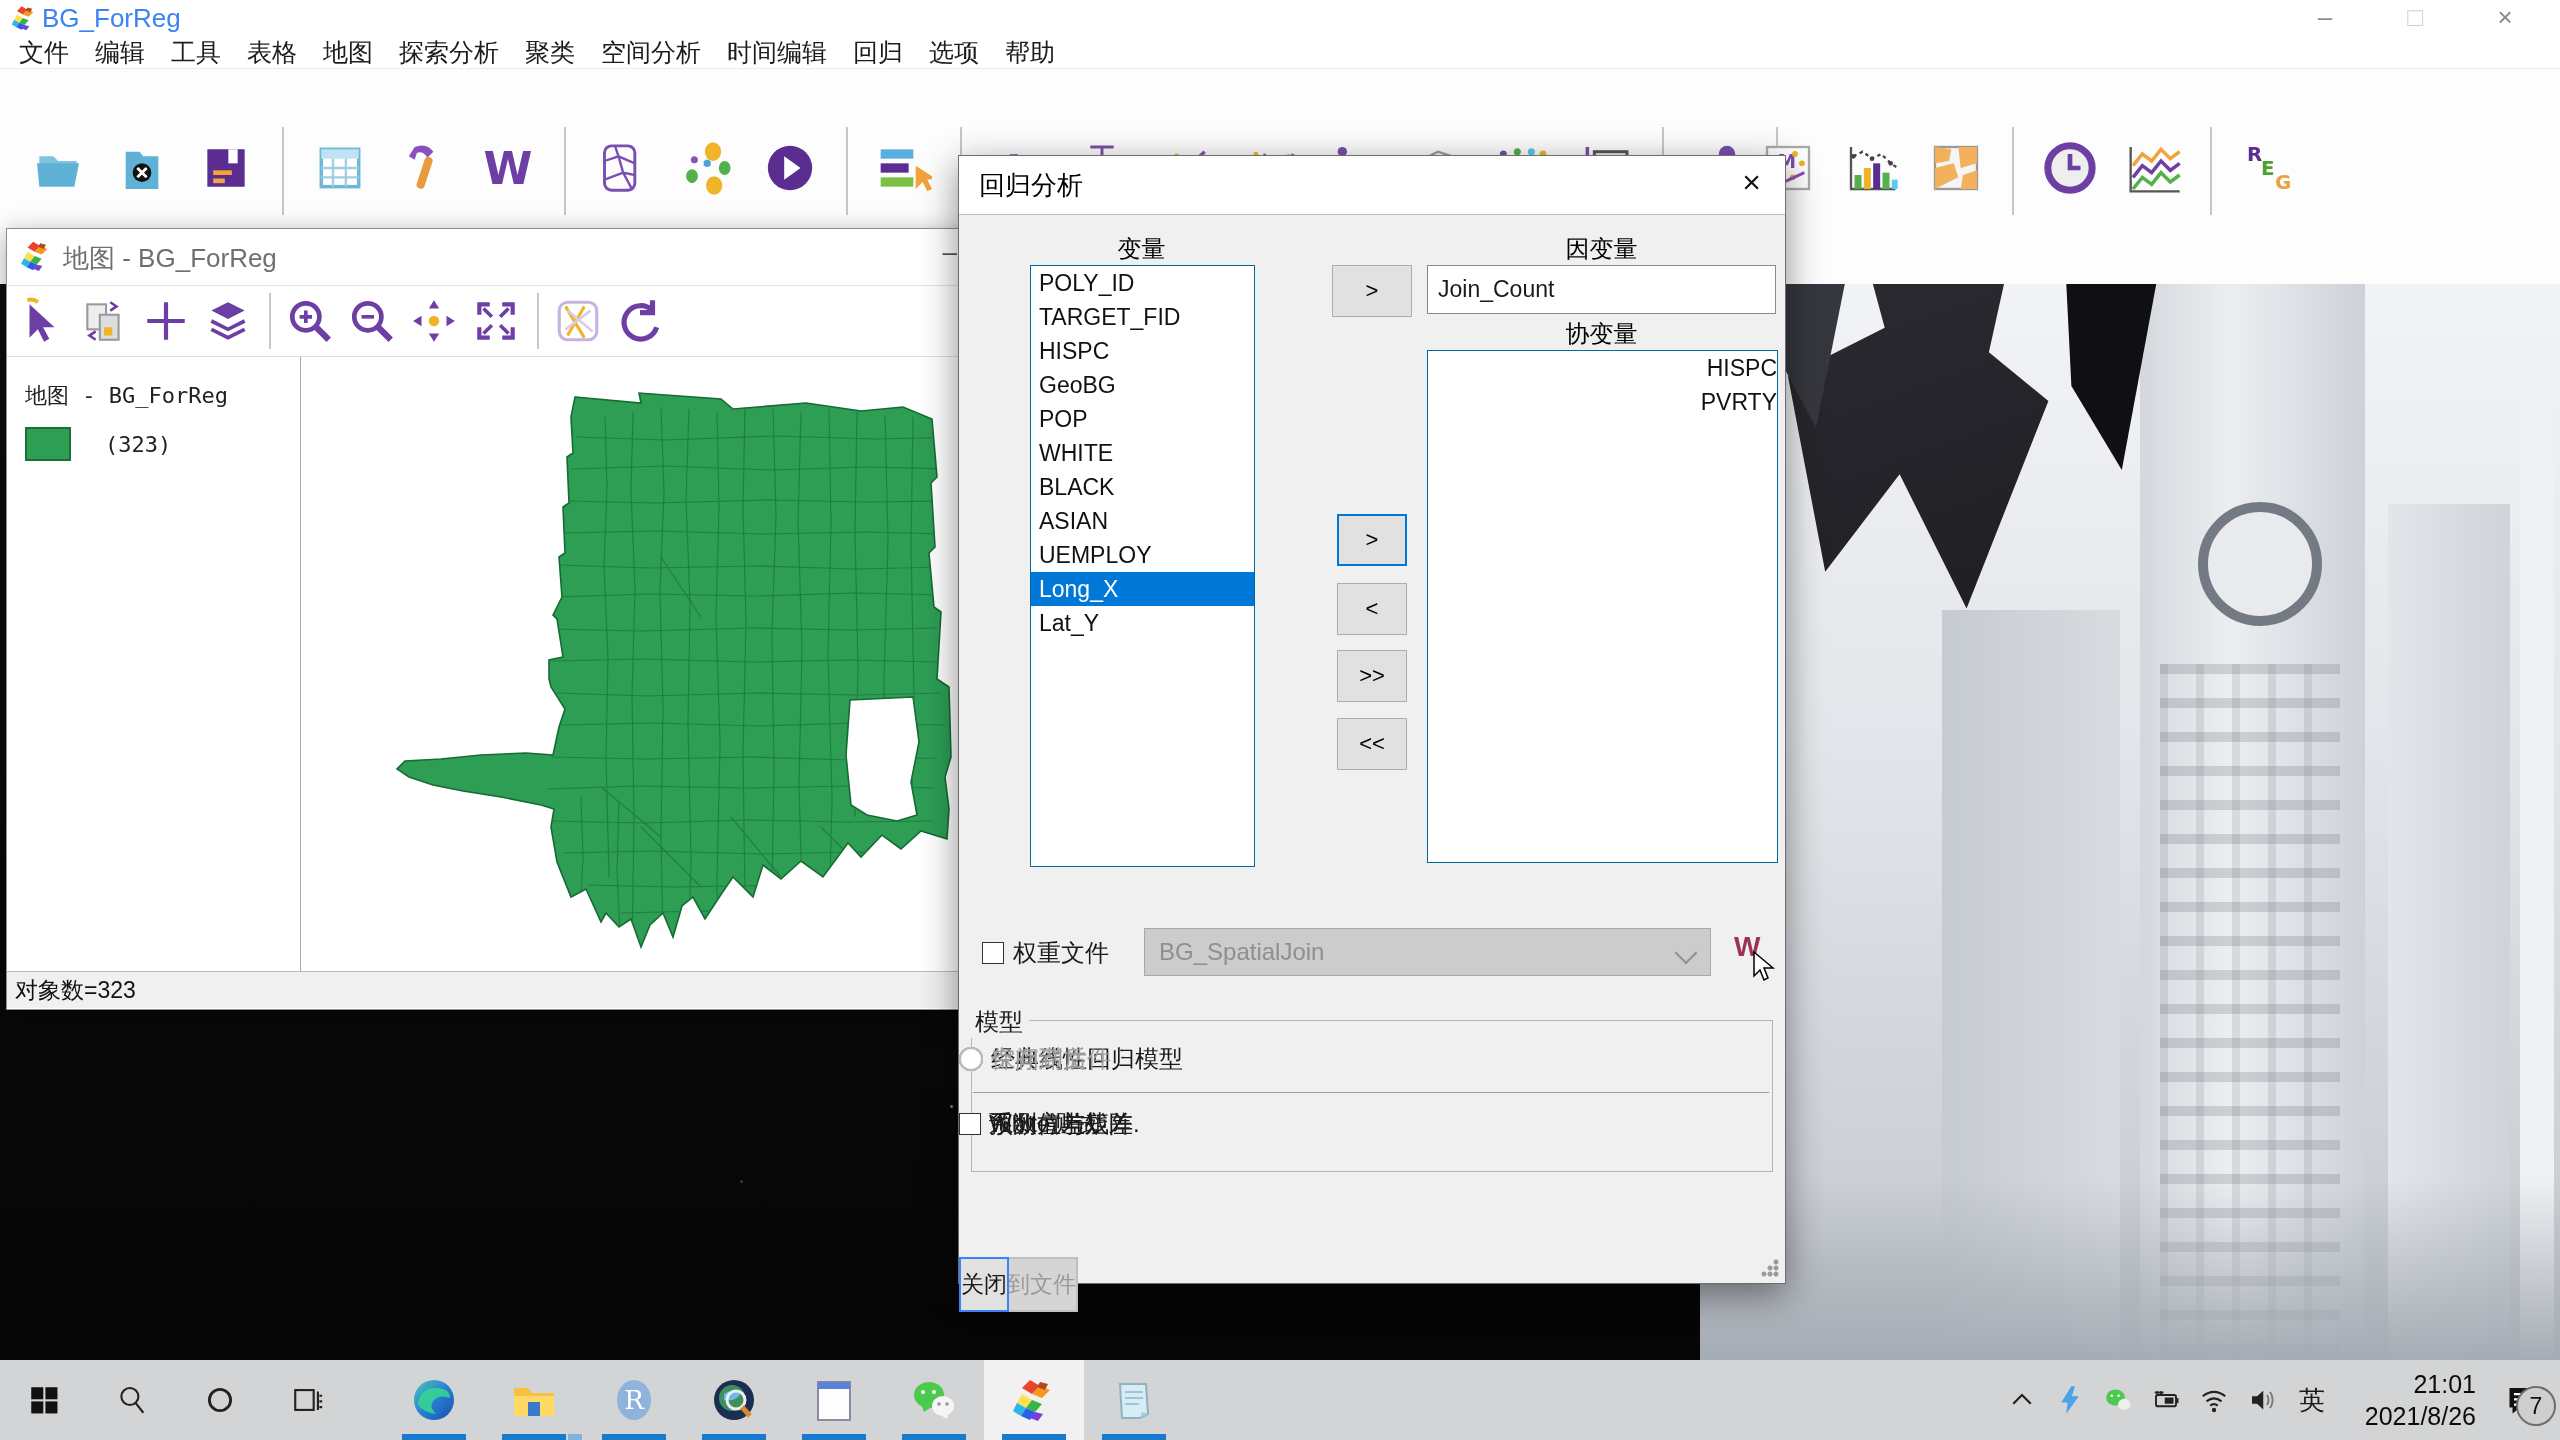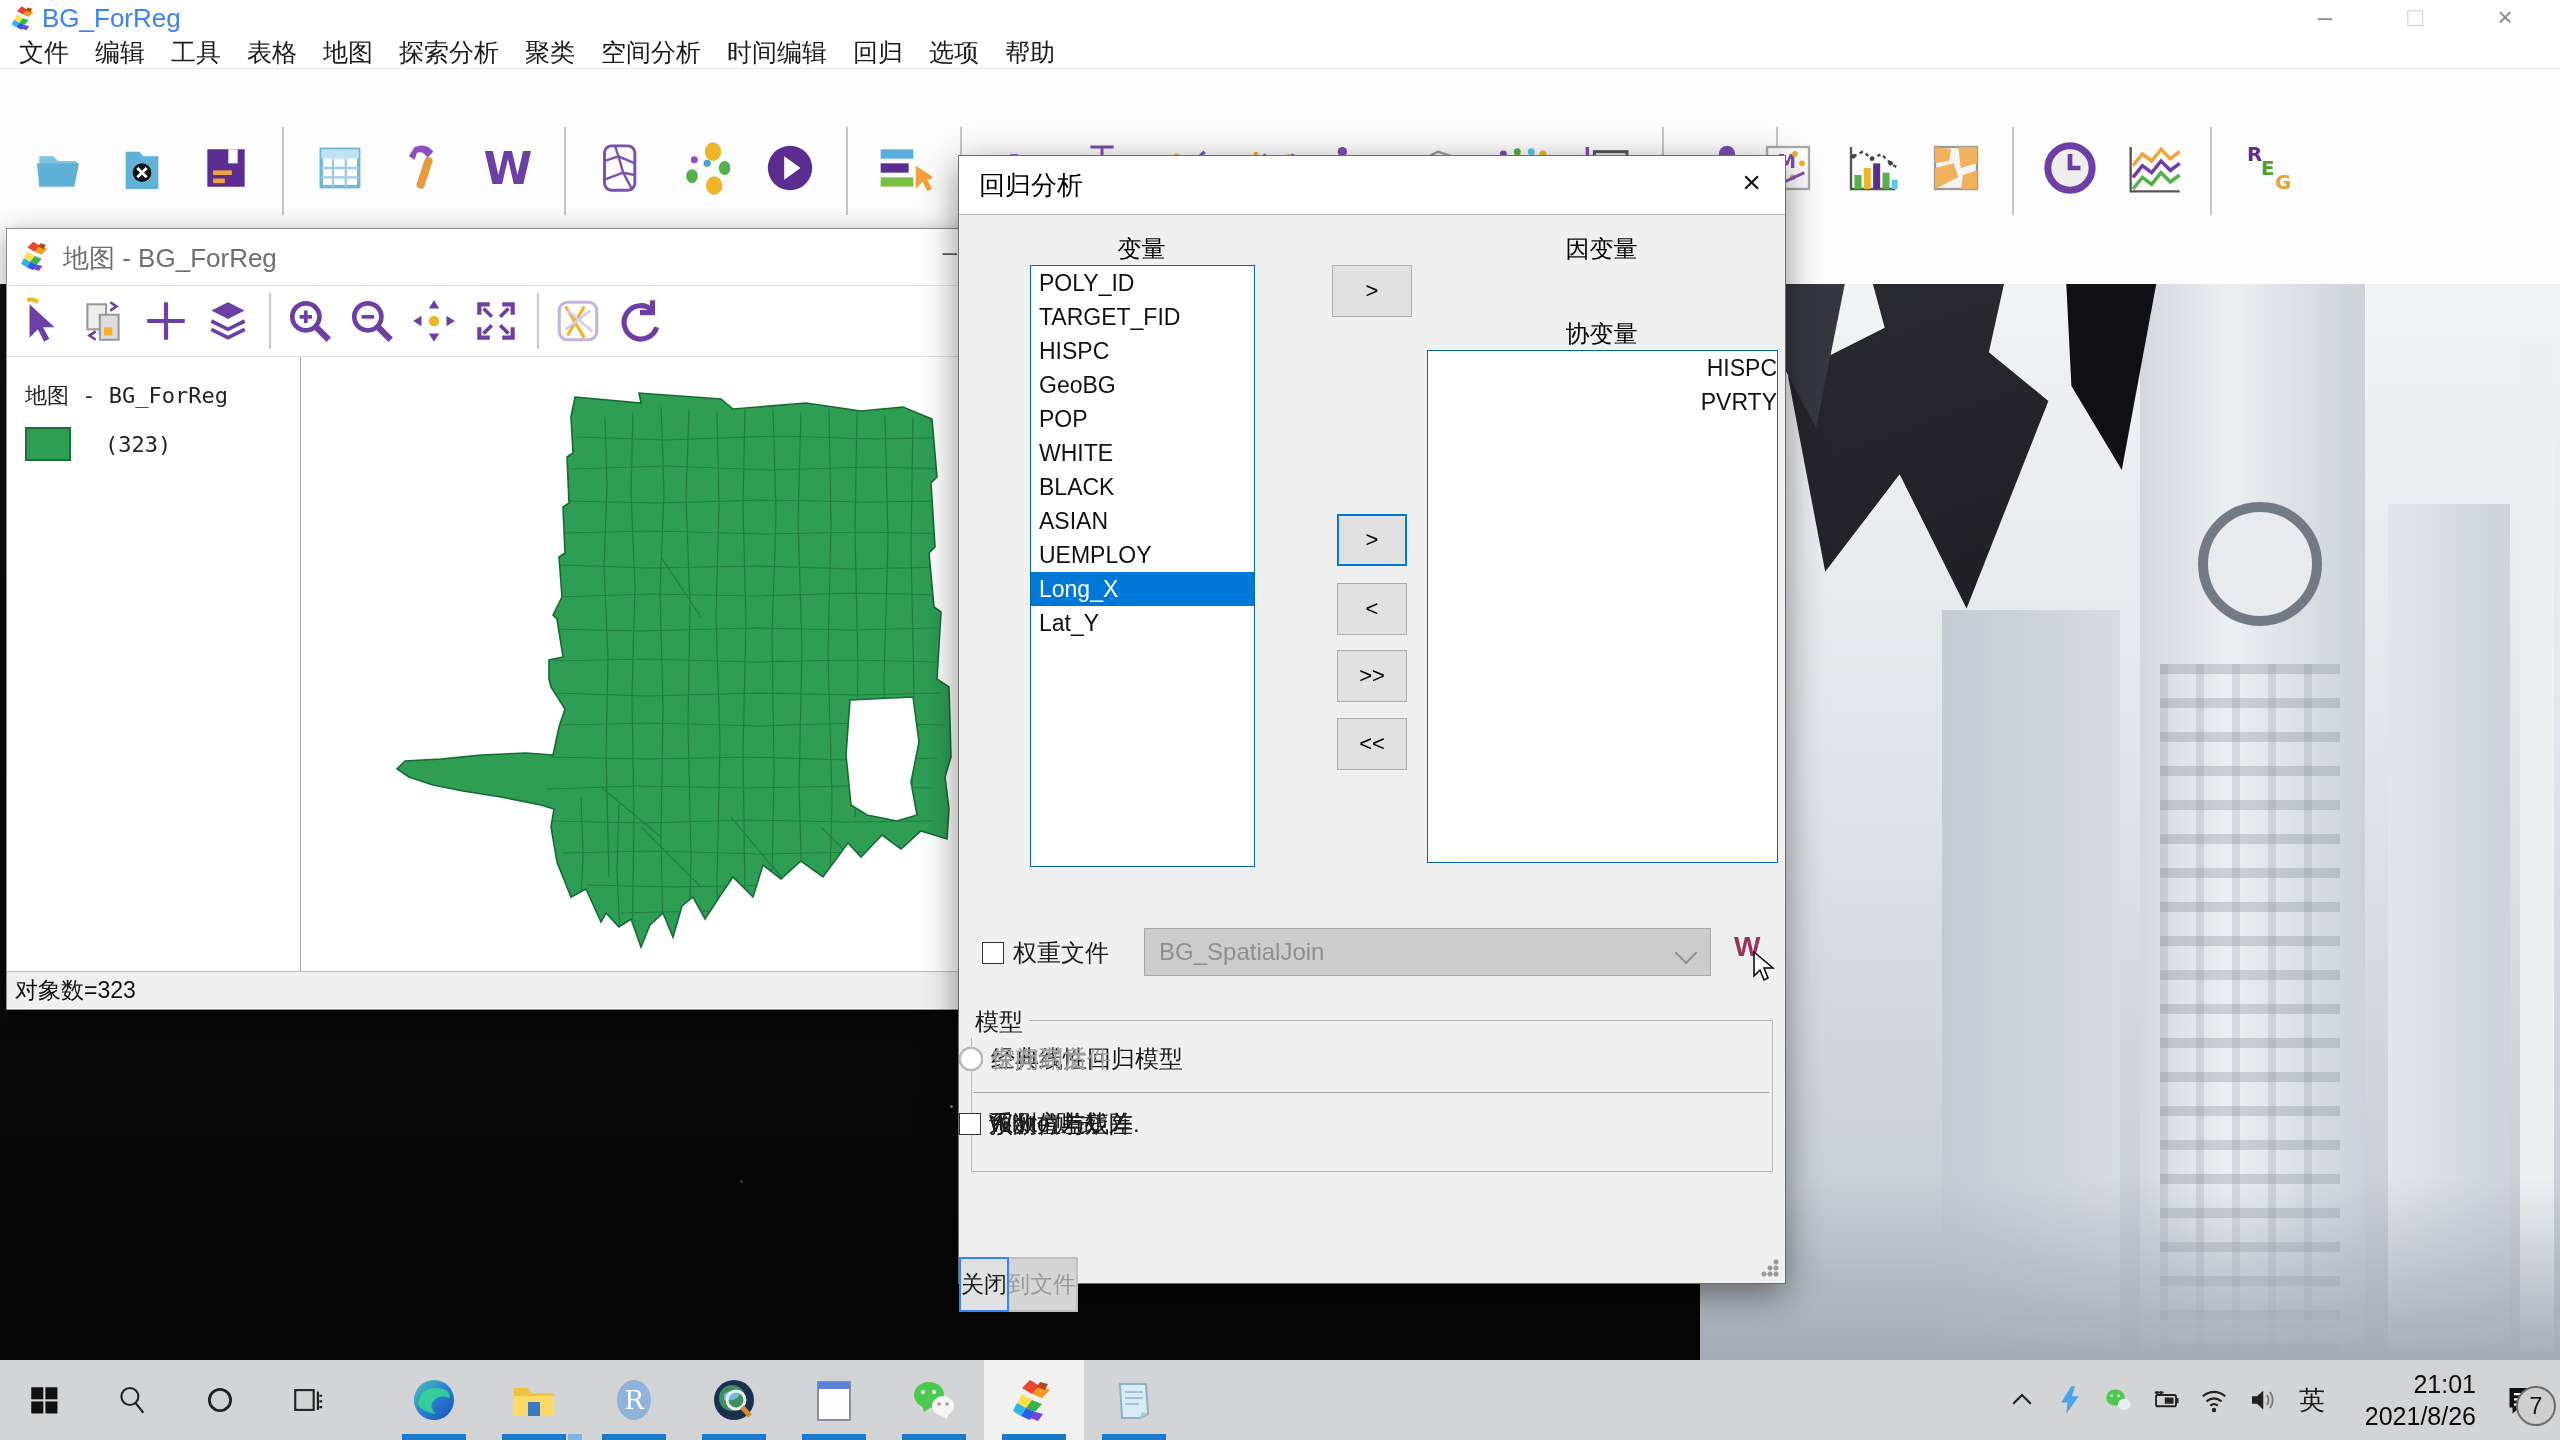--- a/index.html
+++ b/index.html
@@ -512,20 +512,21 @@
           <div class="li">POP</div>
           <div class="li">WHITE</div>
           <div class="li">BLACK</div>
           <div class="li">ASIAN</div>
           <div class="li">UEMPLOY</div>
           <div class="li selected">Long_X</div>
           <div class="li">Lat_Y</div>
         </div>
 
       <div class="pushbtn btn-dep">&gt;</div>
+      <div class="depfield">Join_Count</div>
 
       <div class="listbox lb-cov">
 
       <div class="li">HISPC</div>
           <div class="li">PVRTY</div>
         </div>
 
       <div class="pushbtn btn-r">&gt;</div>
       <div class="pushbtn btn-l">&lt;</div>
       <div class="pushbtn btn-rr">&gt;&gt;</div>

